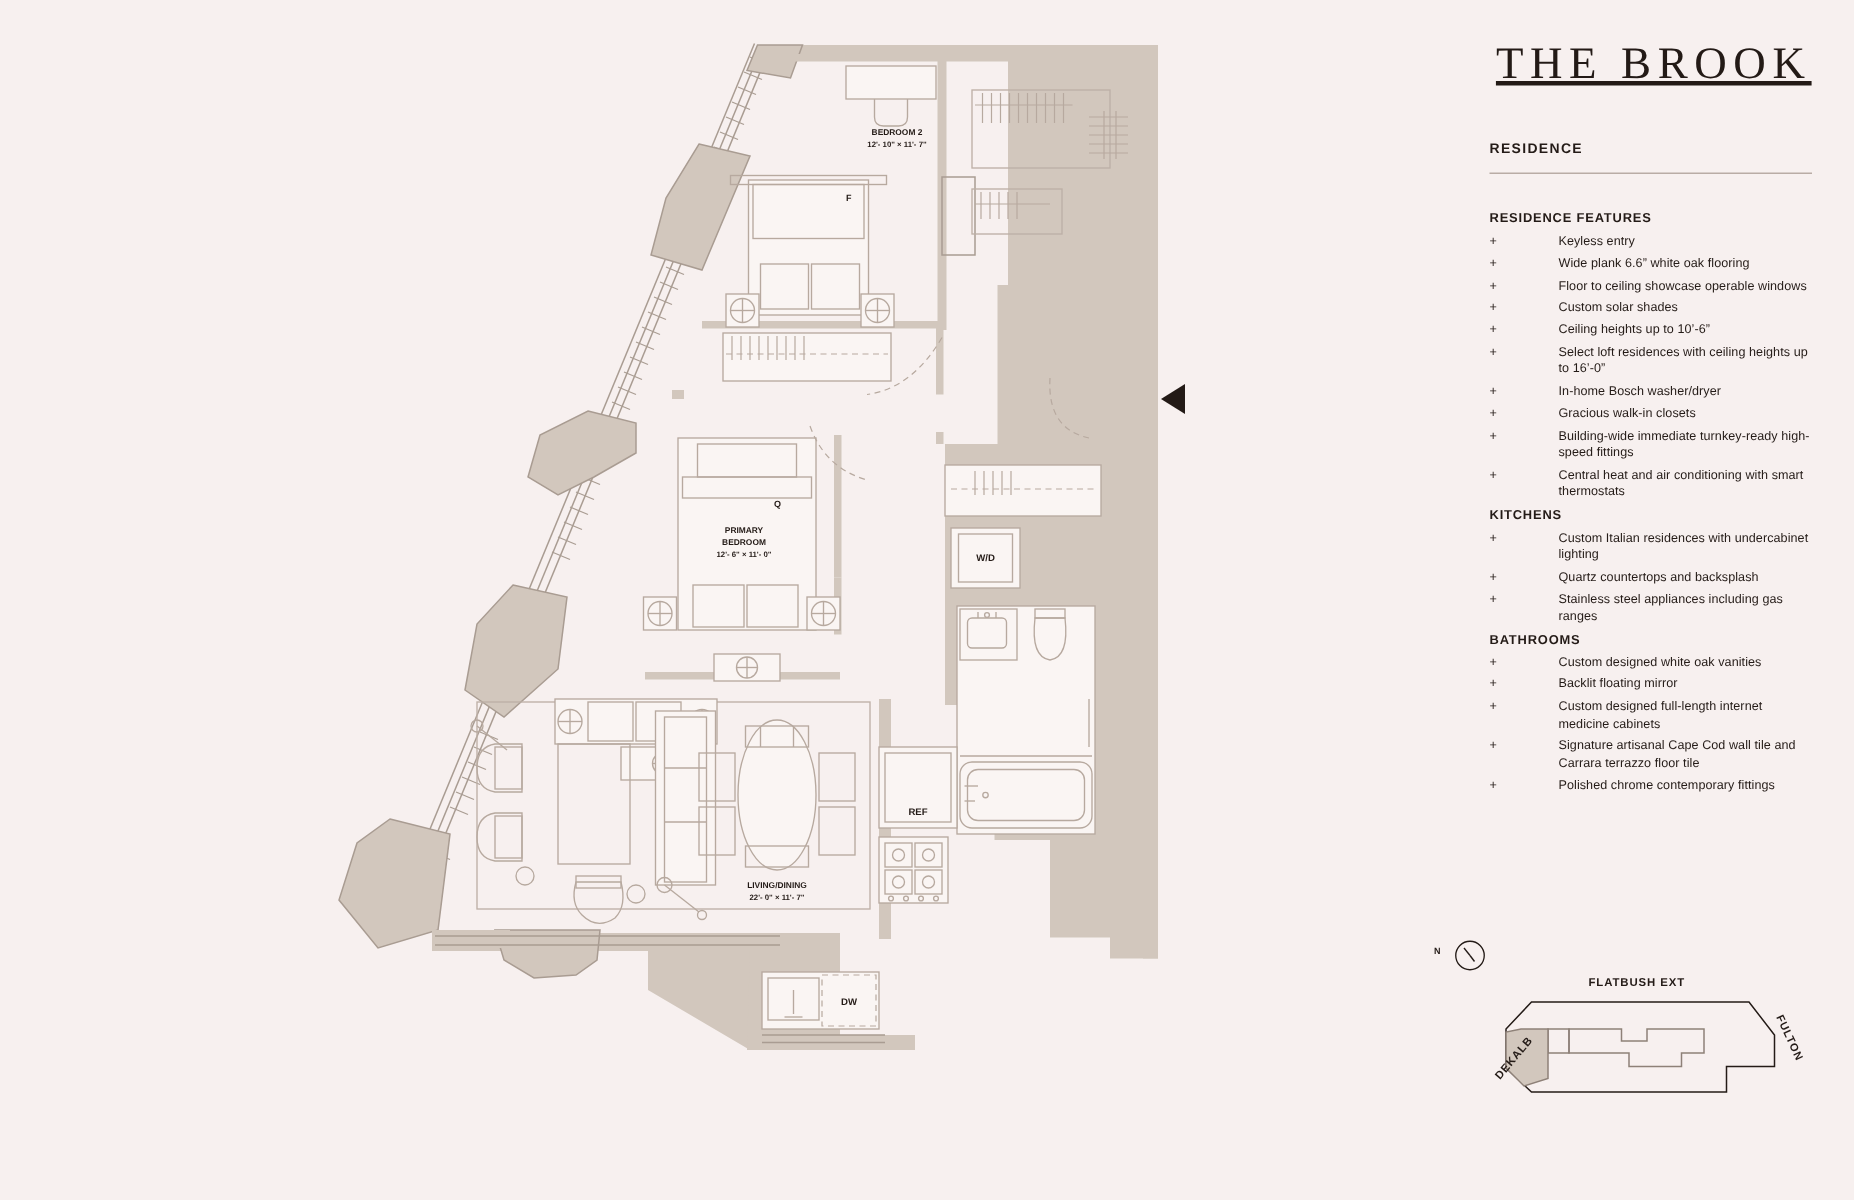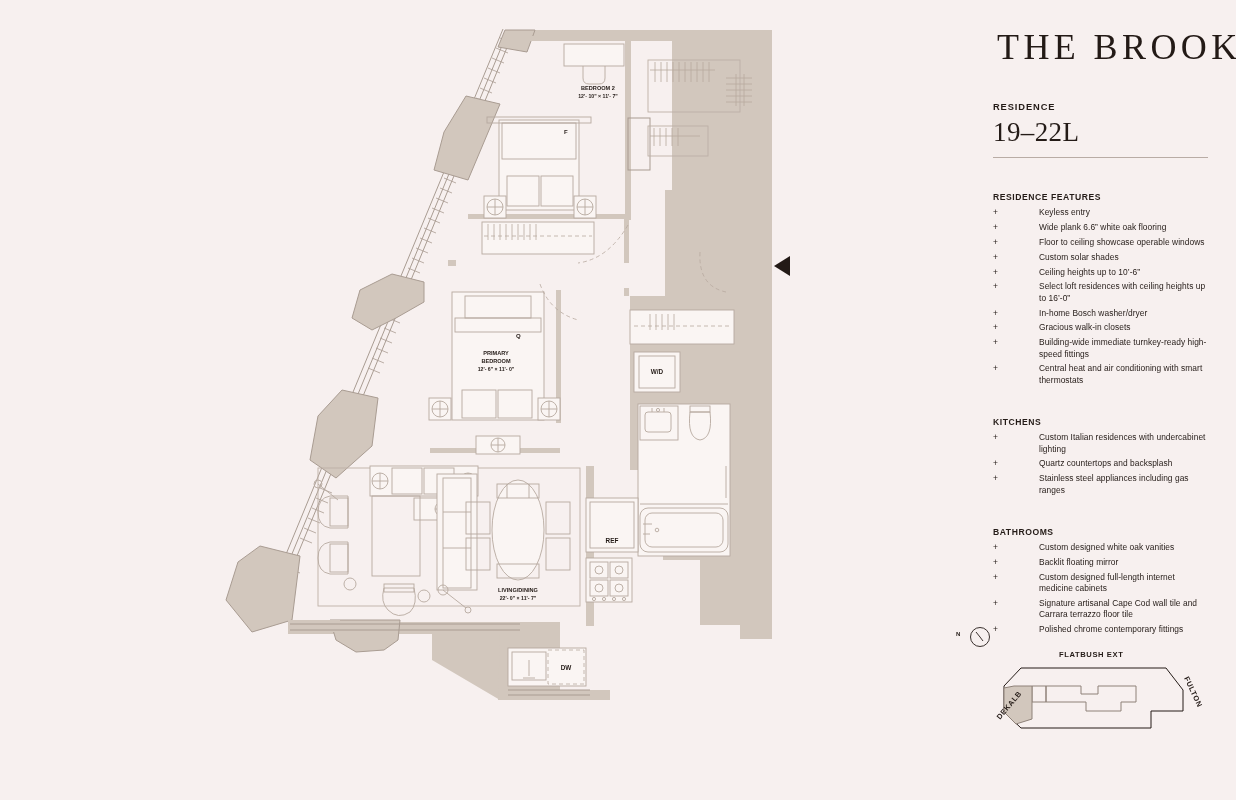--- a/index.html
+++ b/index.html
@@ -32,28 +32,29 @@
 
   
   #info-rail {
     position: absolute;
     left: 993px;
     top: 26px;
     width: 215px;
   }
   .brand-title {
     font-family: "Liberation Serif", serif;
-    font-size: 36px;
+    font-size: 30px;
     letter-spacing: 4.4px;
     font-weight: 400;
     color: #231a16;
     text-align: center;
     margin: 0;
     padding-left: 4px;
     white-space: nowrap;
+    text-decoration: underline;
   }
   .res-kicker {
     margin-top: 34px;
     font-size: 9.3px;
     letter-spacing: 0.9px;
     font-weight: 700;
     color: #241b17;
   }
   .res-number {
     font-family: "Liberation Serif", serif;
@@ -66,25 +67,25 @@
   .rule {
     height: 1px;
     background: #b9aca5;
     margin-top: 11px;
     width: 100%;
   }
   .feat-head {
     font-size: 8.6px;
     font-weight: 700;
     letter-spacing: 0.55px;
-    margin-top: 34px;
+    margin-top: 24px;
     margin-bottom: 5px;
     color: #241b17;
   }
-  .feat-head.gap { margin-top: 31px; }
+  .feat-head.gap { margin-top: 4px; }
   ul.feat-list {
     list-style: none;
     margin: 0;
     padding: 0;
   }
   ul.feat-list li {
     display: flex;
     align-items: flex-start;
     font-size: 8.4px;
     line-height: 11.4px;
@@ -491,21 +492,20 @@
         <line class="ln" x1="508" y1="690" x2="590" y2="690"></line>
         <line class="ln" x1="508" y1="695" x2="590" y2="695"></line>
       </g>
     </svg>
   </div>
 
   <div id="info-rail">
     <h1 class="brand-title">THE BROOK</h1>
 
     <div class="res-kicker">RESIDENCE</div>
-    <div class="res-number">19–22L</div>
     <div class="rule"></div>
 
     <div id="feature-sections">
         <div class="feat-head">RESIDENCE FEATURES</div>
         <ul class="feat-list">
           <li>
             <span class="plus">+</span>
             <span class="ftxt">Keyless entry</span>
           </li>
           <li>

